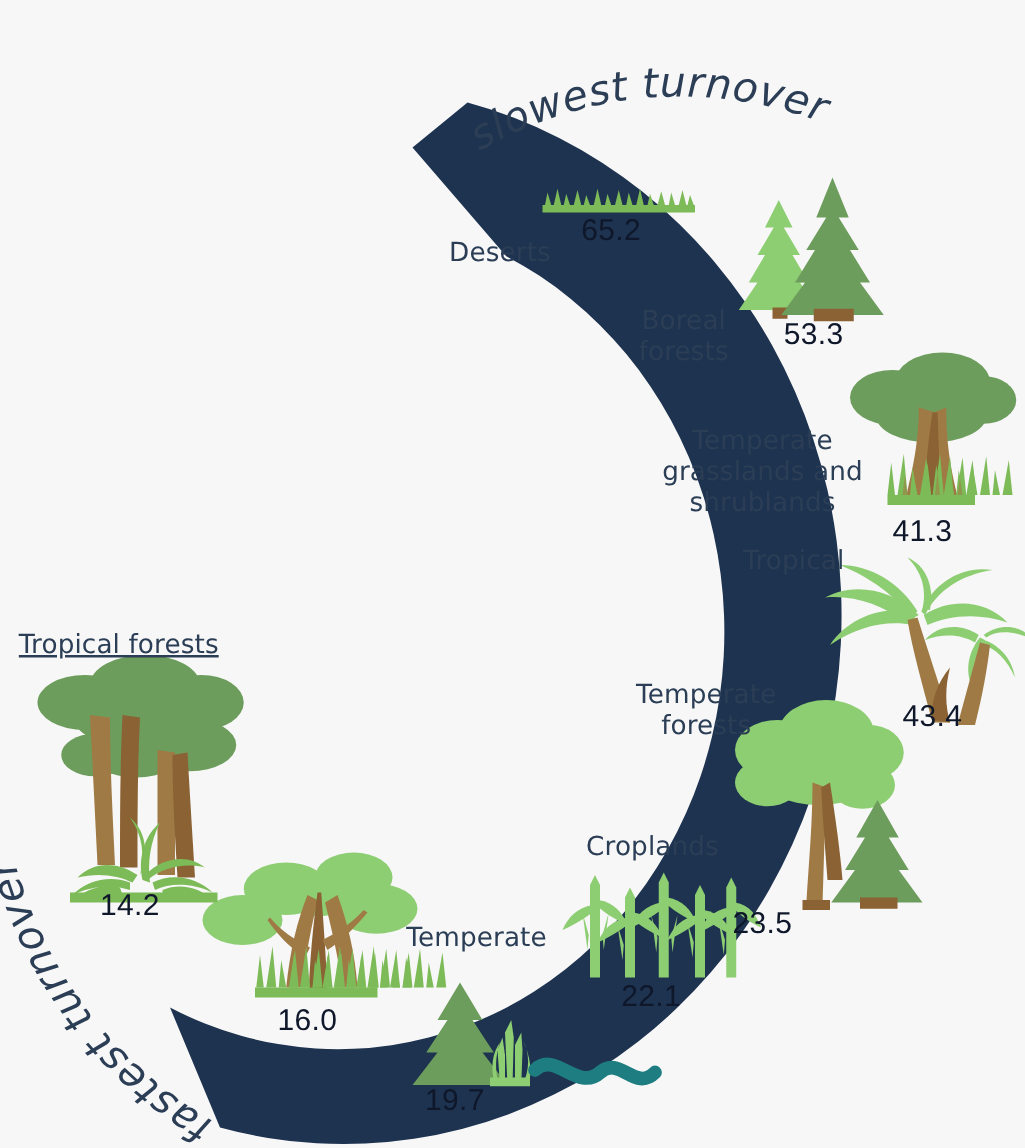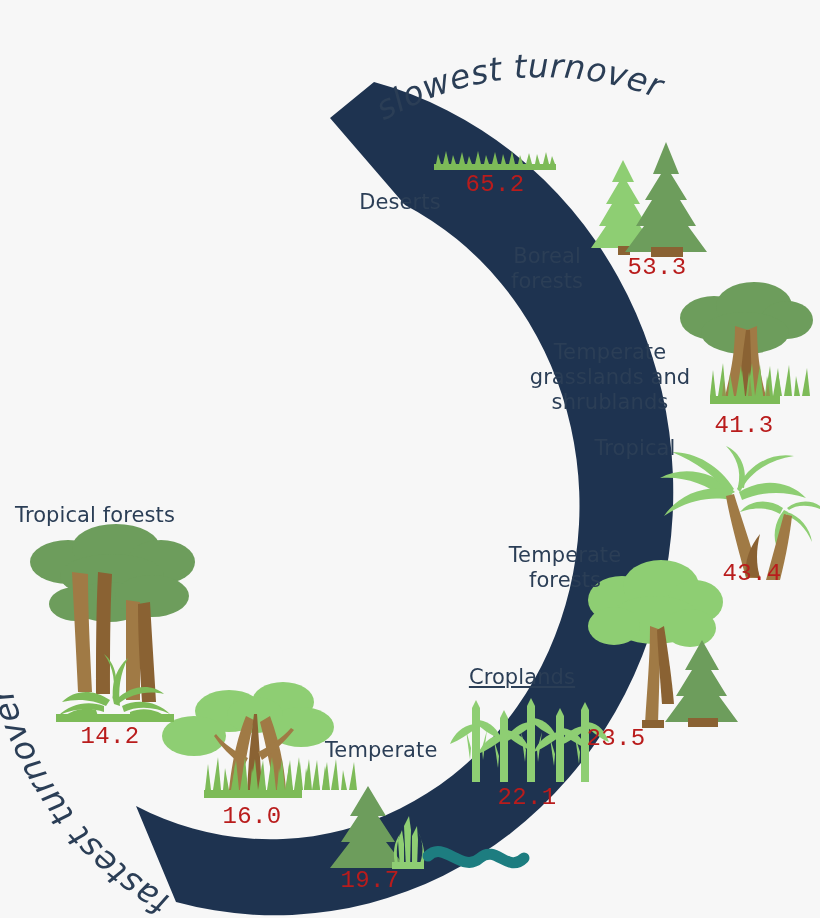--- a/index.html
+++ b/index.html
@@ -19,25 +19,25 @@
     color:#2b3e56;
     font-family:"DejaVu Sans", sans-serif;
     font-size:21px;
     line-height:25px;
     text-align:center;
     white-space:pre-line;
     letter-spacing:.1px;
   }
   .val{
     position:absolute;
-    color:#b91c1c;
-    font-family:Liberation Mono, monospace;
+    color:#0f172a;
+    font-family:Liberation Sans, sans-serif;
     font-size:24px;
     line-height:26px;
-    text-align:center;
+    text-align:left;
     letter-spacing:.3px;
   }
   .curvetext{
     font-family:"DejaVu Sans", sans-serif;
     font-size:33px;
     fill:#2b3e56;
     letter-spacing:.5px;
     font-style:italic;
   }
 </style>
@@ -291,24 +291,24 @@
 shrublands</div>
   <div class="val" style="left:714px;top:413px;width:60px;">41.3</div>
 
   <div class="lbl" style="left:580px;top:436px;width:110px;">Tropical</div>
   <div class="val" style="left:722px;top:561px;width:60px;">43.4</div>
 
   <div class="lbl" style="left:503px;top:543px;width:124px;">Temperate
 forests</div>
   <div class="val" style="left:586px;top:726px;width:60px;">23.5</div>
 
-  <div class="lbl" style="left:467px;top:665px;width:110px;text-decoration:underline;">Croplands</div>
+  <div class="lbl" style="left:467px;top:665px;width:110px;">Croplands</div>
   <div class="val" style="left:497px;top:785px;width:60px;">22.1</div>
 
   <div class="lbl" style="left:325px;top:738px;width:110px;">Temperate</div>
   <div class="val" style="left:340px;top:868px;width:60px;">19.7</div>
 
   <div class="val" style="left:222px;top:804px;width:60px;">16.0</div>
 
-  <div class="lbl" style="left:10px;top:503px;width:170px;">Tropical forests</div>
-  <div class="val" style="left:80px;top:712px;width:60px;margin-top:12px;">14.2</div>
+  <div class="lbl" style="left:10px;top:503px;width:170px;text-decoration:underline;">Tropical forests</div>
+  <div class="val" style="left:80px;top:712px;width:60px;">14.2</div>
 
 </div>
 
 </body></html>

